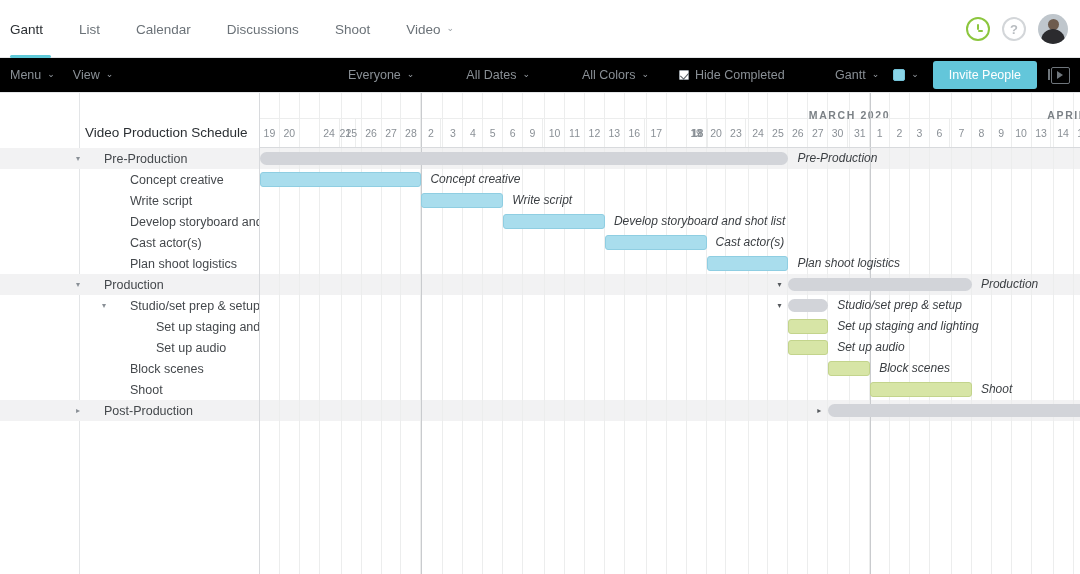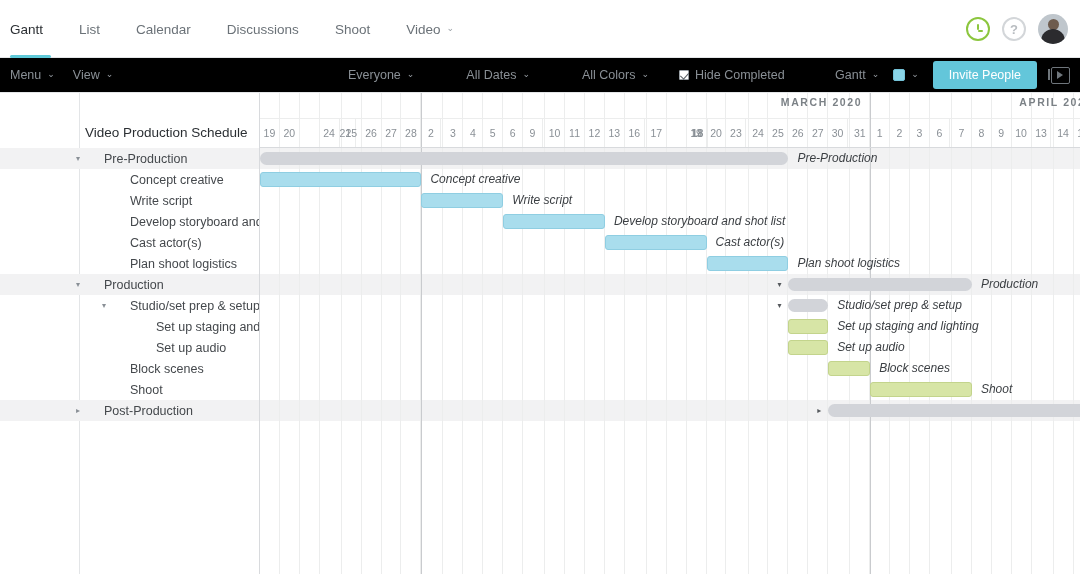--- a/index.html
+++ b/index.html
@@ -128,22 +128,22 @@
     overflow: hidden; background: #fff;
   }
   .gridcol {
     position: absolute; top: 0; height: 481px; border-right: 1px solid #eceded;
   }
   .monthsep { position: absolute; top: 0; height: 481px; width: 1px; background: #c9cbce; }
   .month-band {
     position: absolute; top: 0; height: 26px; border-bottom: 1px solid #eceded;
   }
   .month-lbl {
-    position: absolute; top: 3px; font-size: 10.5px; letter-spacing: 1.6px;
-    color: #7b8186; font-weight: bold; white-space: nowrap;
+    position: absolute; top: 16px; font-size: 10.5px; letter-spacing: 1.6px;
+    color: #7b8186; font-weight: bold; white-space: nowrap; margin-left: 28px;
   }
   .daycell {
     position: absolute; top: 26px; height: 28px;
     font-size: 10.5px; color: #8a9096; text-align: center; line-height: 28px;
     border-right: 1px solid #eceded;
   }
   .hdr-underline {
     position: absolute; left: 0; top: 54px; width: 820px; height: 1px; background: #d8dadd;
   }
   .grow-shade {

